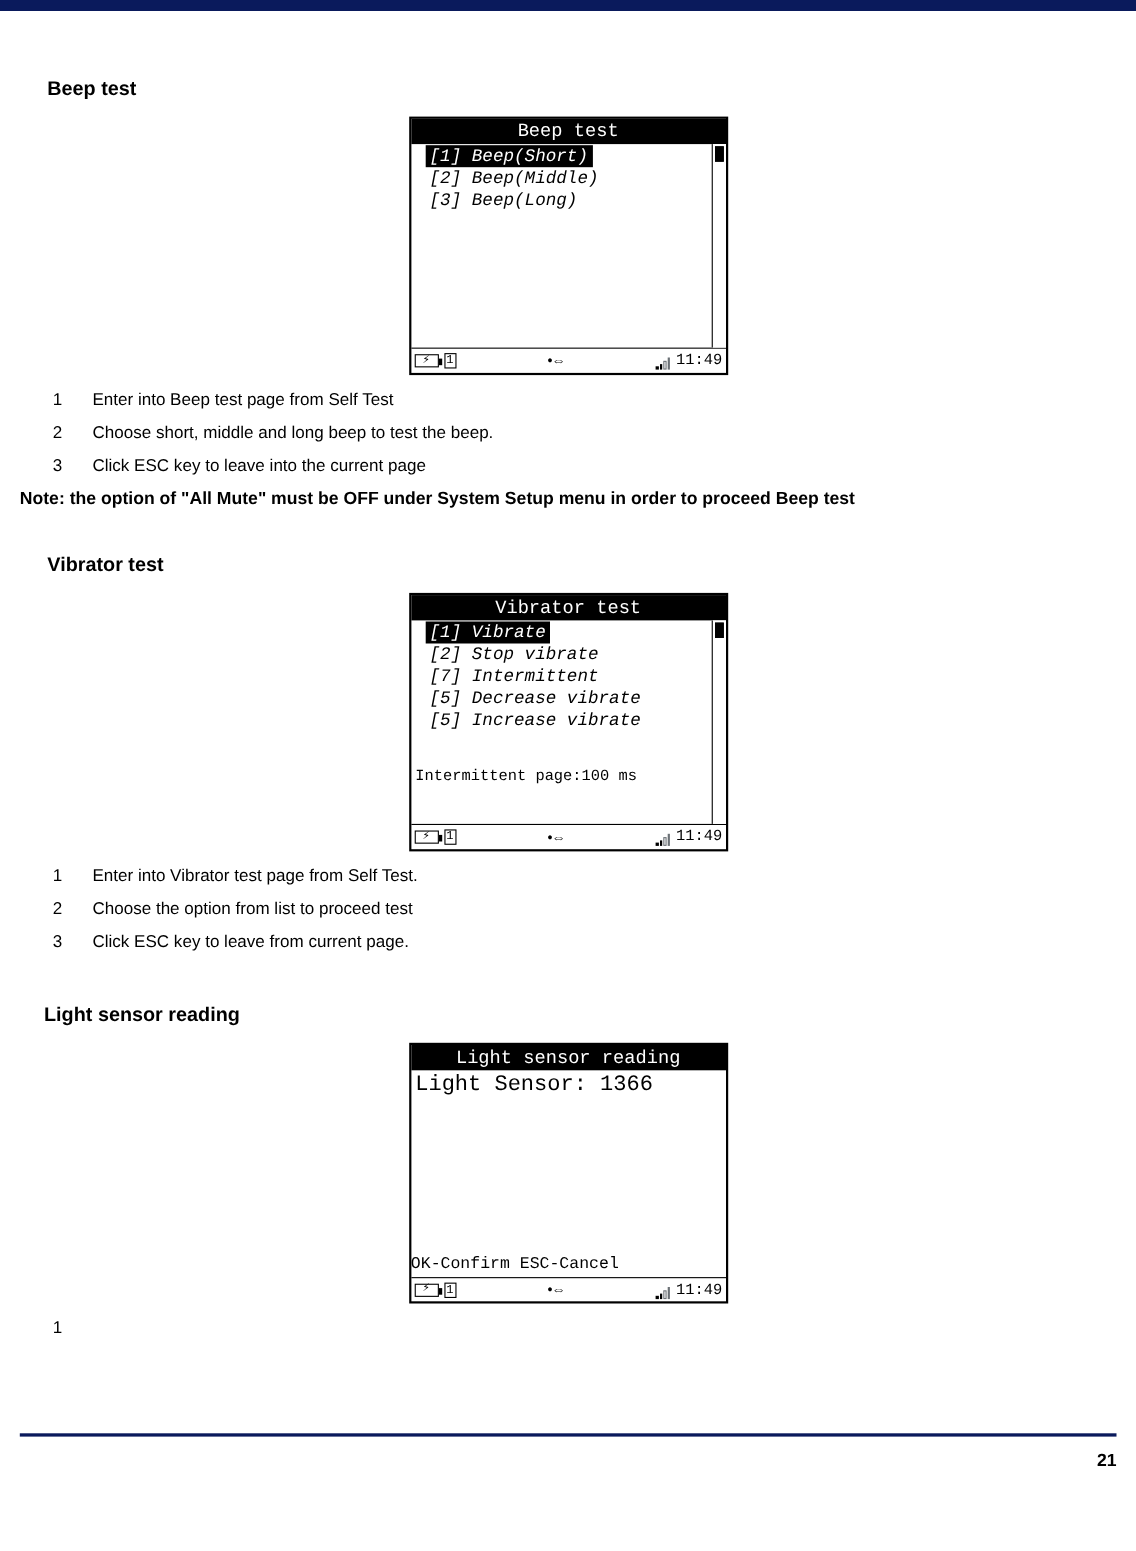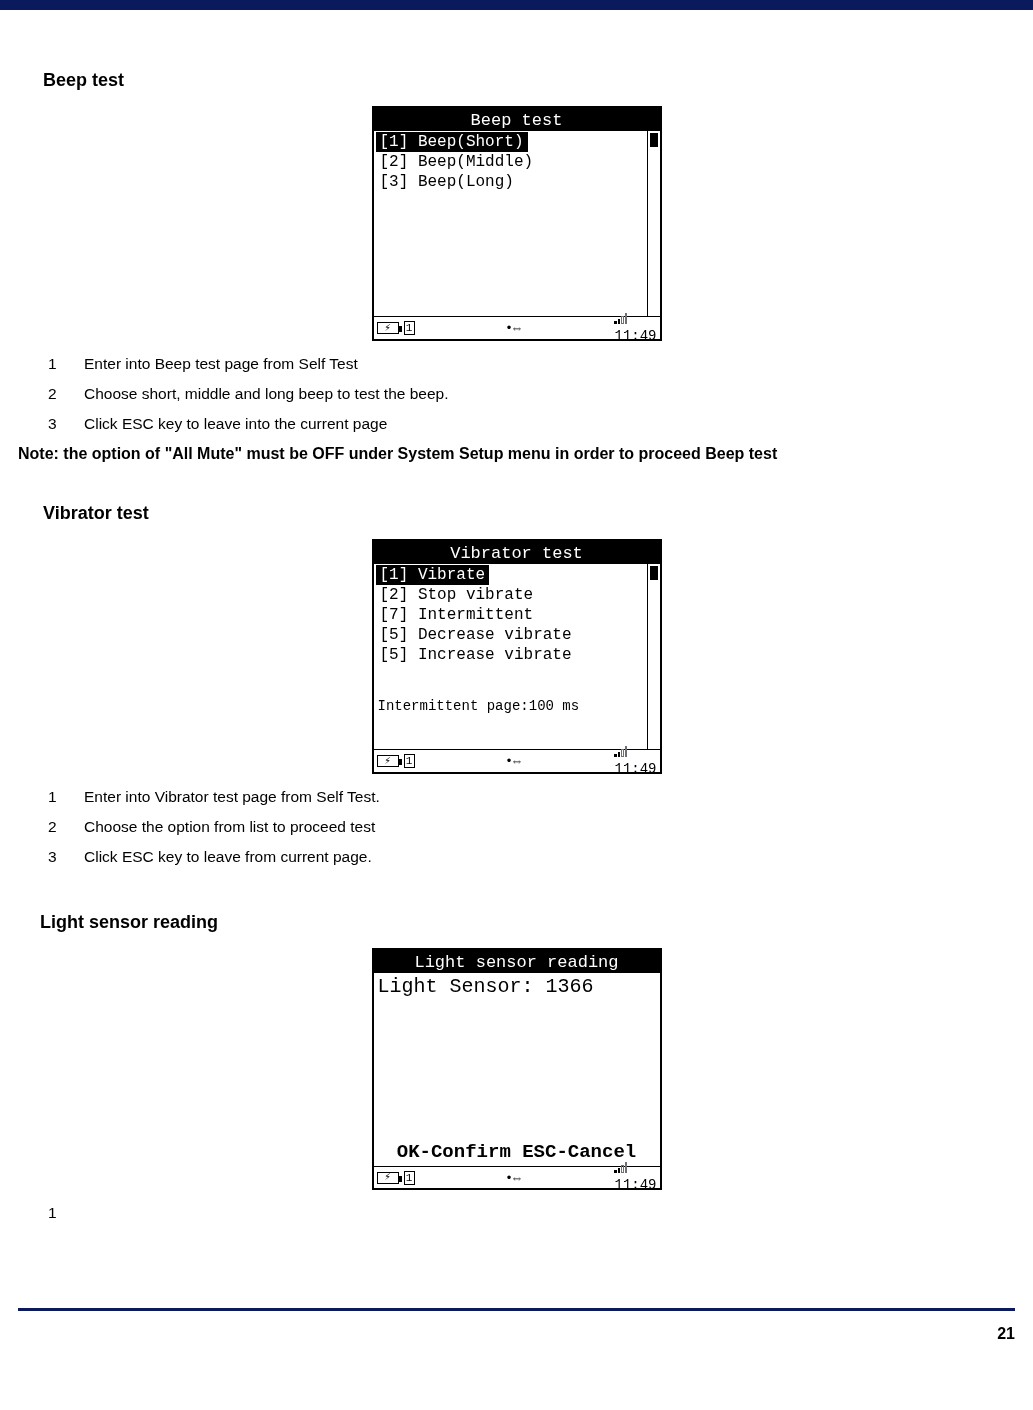--- a/index.html
+++ b/index.html
@@ -44,21 +44,22 @@
     text-align: center;
     font-size: 17px;
     padding: 3px 0 1px 0;
   }
   .screen-body {
     position: relative;
     height: 186px;
     border-bottom: 1px solid #000;
   }
   .screen-list {
-    padding: 1px 2px;
+    padding: 1px 13px;
+    font-style: italic;
   }
   .screen-item {
     padding: 1px 4px;
     white-space: pre;
   }
   .screen-item.sel {
     background: #000;
     color: #fff;
     display: inline-block;
   }
@@ -133,46 +134,44 @@
     margin-left: 3px;
   }
   .status-center {
     flex: 1;
     text-align: center;
     font-size: 14px;
   }
   .plug { font-family: sans-serif; font-size:13px; letter-spacing:-1px; }
   .status-right {
     display: flex;
-    align-items: flex-start;
+    align-items: flex-end;
     gap: 4px;
-    flex-direction: column;
   }
   .sig {
     display: inline-block;
     position: relative;
     width: 14px;
     height: 11px;
   }
   .sig span {
     position: absolute;
     bottom: 0;
     width: 2.5px;
     background: #000;
   }
   .sig .b1 { left: 0; height: 3px; }
   .sig .b2 { left: 3.5px; height: 5px; }
   .sig .b3 { left: 7px; height: 8px; background: none; border:1px solid #6b7176;}
   .sig .b4 { left: 10.5px; height: 11px; background: none; border:1px solid #6b7176;}
   .footer-hint {
-    text-align: center;
+    text-align: left;
     font-family: "Courier New", monospace;
-    font-size: 19px;
+    font-size: 15px;
     padding: 3px 0;
-    font-weight: bold;
   }
   .sensor-body {
     padding: 2px 4px;
     height: 165px;
     font-size: 20px;
   }
   ol.steps {
     list-style: none;
     margin: 8px 0 6px 30px;
   }

